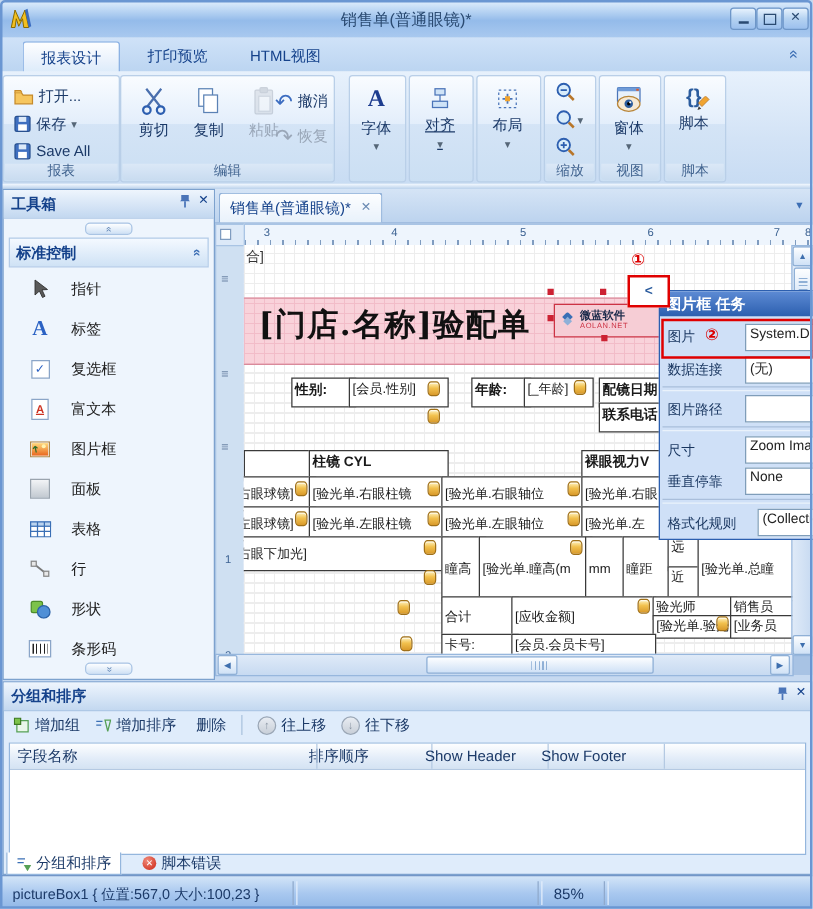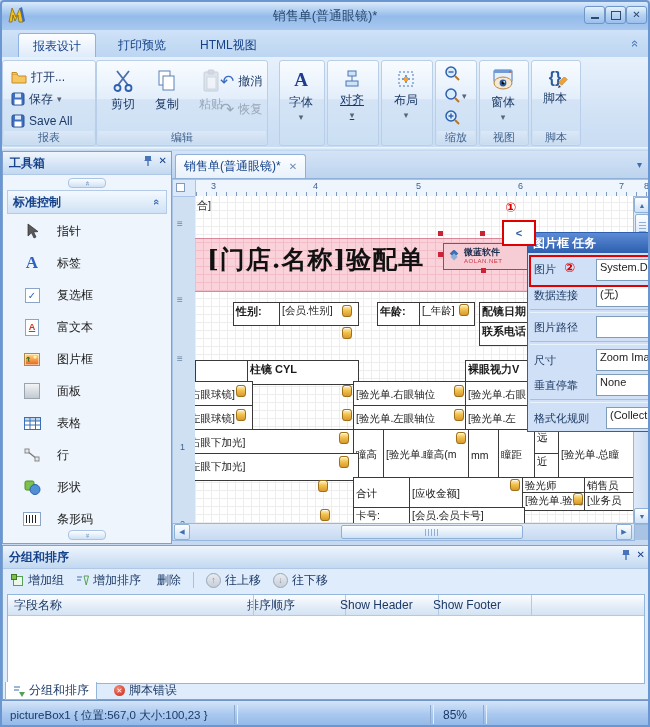--- a/index.html
+++ b/index.html
@@ -480,44 +480,45 @@
     <div class="tc tch" style="left:284px;top:106px;width:80px;height:20px;">配镜日期</div>
     <span class="db" style="left:147px;top:131px;"></span>
     <div class="tc tch" style="left:284px;top:126px;width:80px;height:20px;">联系电话</div>
 
     <div class="tc tch" style="left:0;top:164px;width:52px;height:21px;"></div>
     <div class="tc tch" style="left:52px;top:164px;width:106px;height:21px;">柱镜 CYL</div>
     <div class="tc tch" style="left:270px;top:164px;width:120px;height:21px;">裸眼视力V</div>
 
     <div class="tc cell-vcenter" style="left:-8px;top:185px;width:60px;height:24px;">右眼球镜]</div>
     <span class="db" style="left:41px;top:189px;"></span>
+    <div class="tc cell-vcenter" style="left:52px;top:185px;width:106px;height:24px;">[验光单.右眼柱镜</div>
     <span class="db" style="left:147px;top:189px;"></span>
     <div class="tc cell-vcenter" style="left:158px;top:185px;width:112px;height:24px;">[验光单.右眼轴位</div>
     <span class="db" style="left:259px;top:189px;"></span>
     <div class="tc cell-vcenter" style="left:270px;top:185px;width:120px;height:24px;">[验光单.右眼</div>
 
     <div class="tc cell-vcenter" style="left:-8px;top:209px;width:60px;height:24px;">左眼球镜]</div>
     <span class="db" style="left:41px;top:213px;"></span>
+    <div class="tc cell-vcenter" style="left:52px;top:209px;width:106px;height:24px;">[验光单.左眼柱镜</div>
     <span class="db" style="left:147px;top:213px;"></span>
     <div class="tc cell-vcenter" style="left:158px;top:209px;width:112px;height:24px;">[验光单.左眼轴位</div>
     <span class="db" style="left:259px;top:213px;"></span>
     <div class="tc cell-vcenter" style="left:270px;top:209px;width:120px;height:24px;">[验光单.左</div>
 
     <div class="tc cell-vcenter" style="left:-8px;top:233px;width:166px;height:24px;">右眼下加光]</div>
     <span class="db" style="left:144px;top:236px;"></span>
     <div class="tc cell-vcenter" style="left:158px;top:233px;width:30px;height:48px;">瞳高</div>
     <div class="tc cell-vcenter" style="left:188px;top:233px;width:85px;height:48px;">[验光单.瞳高(m</div>
     <span class="db" style="left:261px;top:236px;"></span>
     <div class="tc cell-vcenter" style="left:273px;top:233px;width:30px;height:48px;">mm</div>
     <div class="tc cell-vcenter" style="left:303px;top:233px;width:36px;height:48px;">瞳距</div>
     <div class="tc" style="left:339px;top:233px;width:24px;height:24px;">远</div>
     <div class="tc" style="left:339px;top:257px;width:24px;height:24px;">近</div>
     <div class="tc cell-vcenter" style="left:363px;top:233px;width:76px;height:48px;">[验光单.总瞳</div>
 
-    <div class="tc cell-vcenter" style="left:-8px;top:257px;width:166px;height:24px;">左眼下加光]</div>
     <span class="db" style="left:144px;top:260px;"></span>
 
     <span class="db" style="left:123px;top:284px;"></span>
     <div class="tc cell-vcenter" style="left:158px;top:281px;width:56px;height:30px;">合计</div>
     <div class="tc cell-vcenter" style="left:214px;top:281px;width:110px;height:30px;">[应收金额]</div>
     <span class="db" style="left:315px;top:283px;"></span>
     <div class="tc" style="left:327px;top:281px;width:62px;height:15px;">验光师</div>
     <div class="tc" style="left:389px;top:281px;width:50px;height:15px;">销售员</div>
     <div class="tc" style="left:327px;top:296px;width:62px;height:15px;">[验光单.验光师</div>
     <span class="db" style="left:378px;top:297px;"></span>

